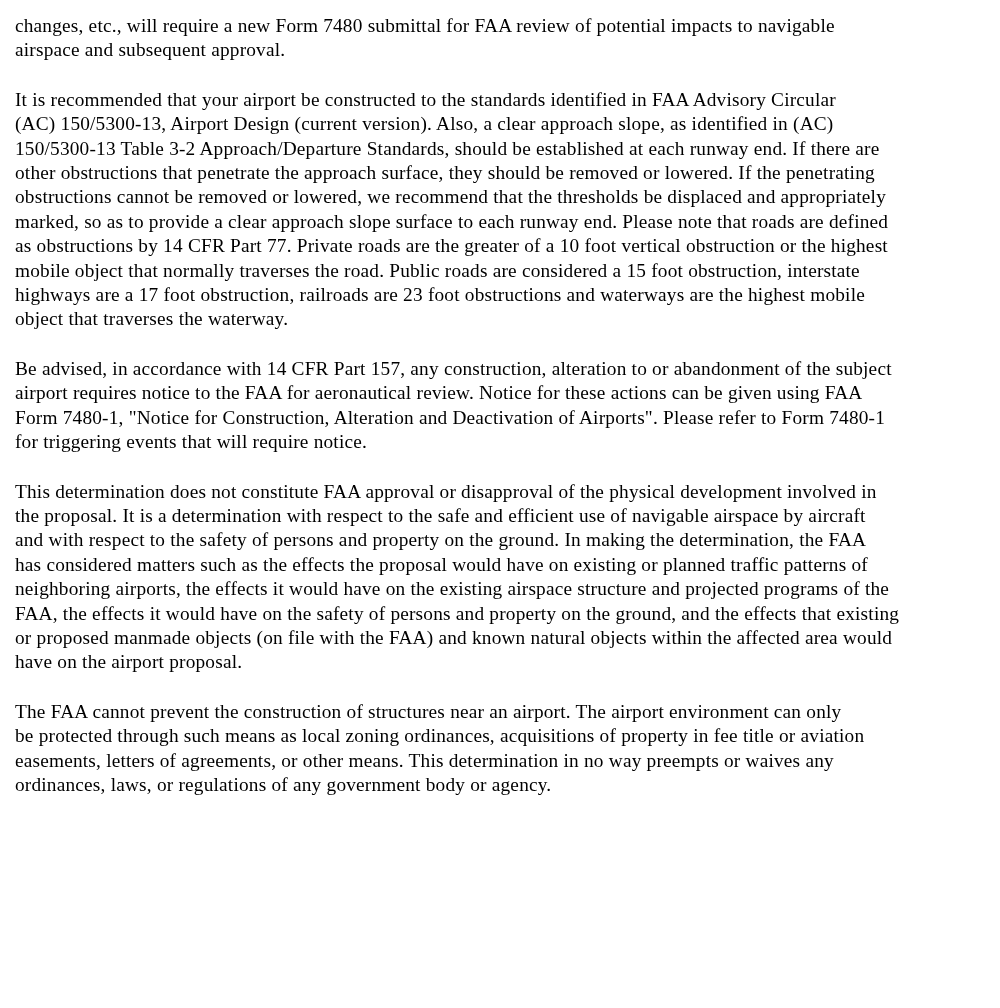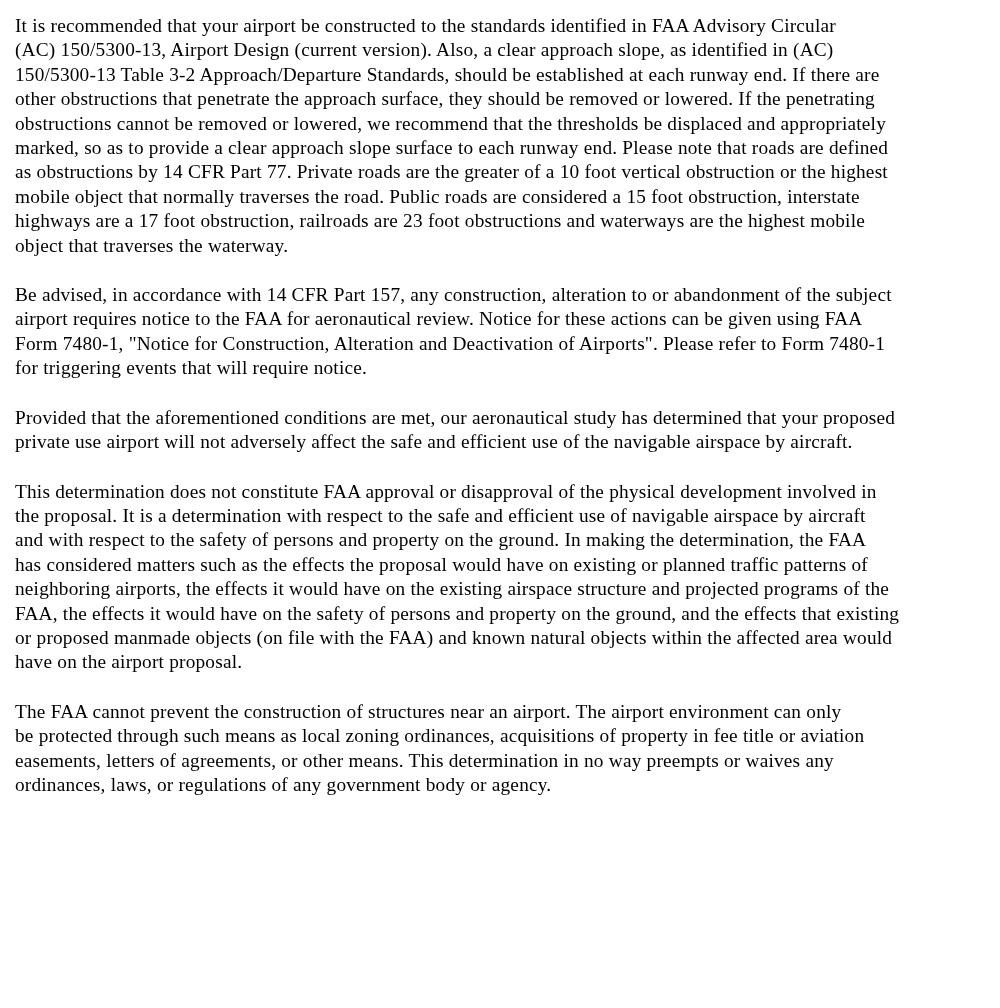--- a/index.html
+++ b/index.html
@@ -50,19 +50,19 @@
     transform: scaleX(0.985);
     transform-origin: left center;
   }
 </style>
 </head>
 <body style="background: rgb(255, 255, 255); color: rgb(0, 0, 0);">
 
 <div class="page" style="background: rgb(255, 255, 255);">
   <div class="doc-body" id="doc-body">
 
+  <p class="para"><span class="ln">changes, etc., will require a new Form 7480 submittal for FAA review of potential impacts to navigable</span><span class="ln">airspace and subsequent approval.</span></p>
       <p class="para"><span class="ln">It is recommended that your airport be constructed to the standards identified in FAA Advisory Circular</span><span class="ln">(AC) 150/5300-13, Airport Design (current version). Also, a clear approach slope, as identified in (AC)</span><span class="ln">150/5300-13 Table 3-2 Approach/Departure Standards, should be established at each runway end. If there are</span><span class="ln">other obstructions that penetrate the approach surface, they should be removed or lowered. If the penetrating</span><span class="ln">obstructions cannot be removed or lowered, we recommend that the thresholds be displaced and appropriately</span><span class="ln">marked, so as to provide a clear approach slope surface to each runway end. Please note that roads are defined</span><span class="ln">as obstructions by 14 CFR Part 77. Private roads are the greater of a 10 foot vertical obstruction or the highest</span><span class="ln">mobile object that normally traverses the road. Public roads are considered a 15 foot obstruction, interstate</span><span class="ln">highways are a 17 foot obstruction, railroads are 23 foot obstructions and waterways are the highest mobile</span><span class="ln">object that traverses the waterway.</span></p>
       <p class="para"><span class="ln">Be advised, in accordance with 14 CFR Part 157, any construction, alteration to or abandonment of the subject</span><span class="ln">airport requires notice to the FAA for aeronautical review. Notice for these actions can be given using FAA</span><span class="ln">Form 7480-1, "Notice for Construction, Alteration and Deactivation of Airports". Please refer to Form 7480-1</span><span class="ln">for triggering events that will require notice.</span></p>
-      <p class="para"><span class="ln">Provided that the aforementioned conditions are met, our aeronautical study has determined that your proposed</span><span class="ln">private use airport will not adversely affect the safe and efficient use of the navigable airspace by aircraft.</span></p>
       <p class="para"><span class="ln">This determination does not constitute FAA approval or disapproval of the physical development involved in</span><span class="ln">the proposal. It is a determination with respect to the safe and efficient use of navigable airspace by aircraft</span><span class="ln">and with respect to the safety of persons and property on the ground. In making the determination, the FAA</span><span class="ln">has considered matters such as the effects the proposal would have on existing or planned traffic patterns of</span><span class="ln">neighboring airports, the effects it would have on the existing airspace structure and projected programs of the</span><span class="ln">FAA, the effects it would have on the safety of persons and property on the ground, and the effects that existing</span><span class="ln">or proposed manmade objects (on file with the FAA) and known natural objects within the affected area would</span><span class="ln">have on the airport proposal.</span></p>
       <p class="para"><span class="ln">The FAA cannot prevent the construction of structures near an airport. The airport environment can only</span><span class="ln">be protected through such means as local zoning ordinances, acquisitions of property in fee title or aviation</span><span class="ln">easements, letters of agreements, or other means. This determination in no way preempts or waives any</span><span class="ln">ordinances, laws, or regulations of any government body or agency.</span></p>
     </div>
 </div>
 
 </body></html>

